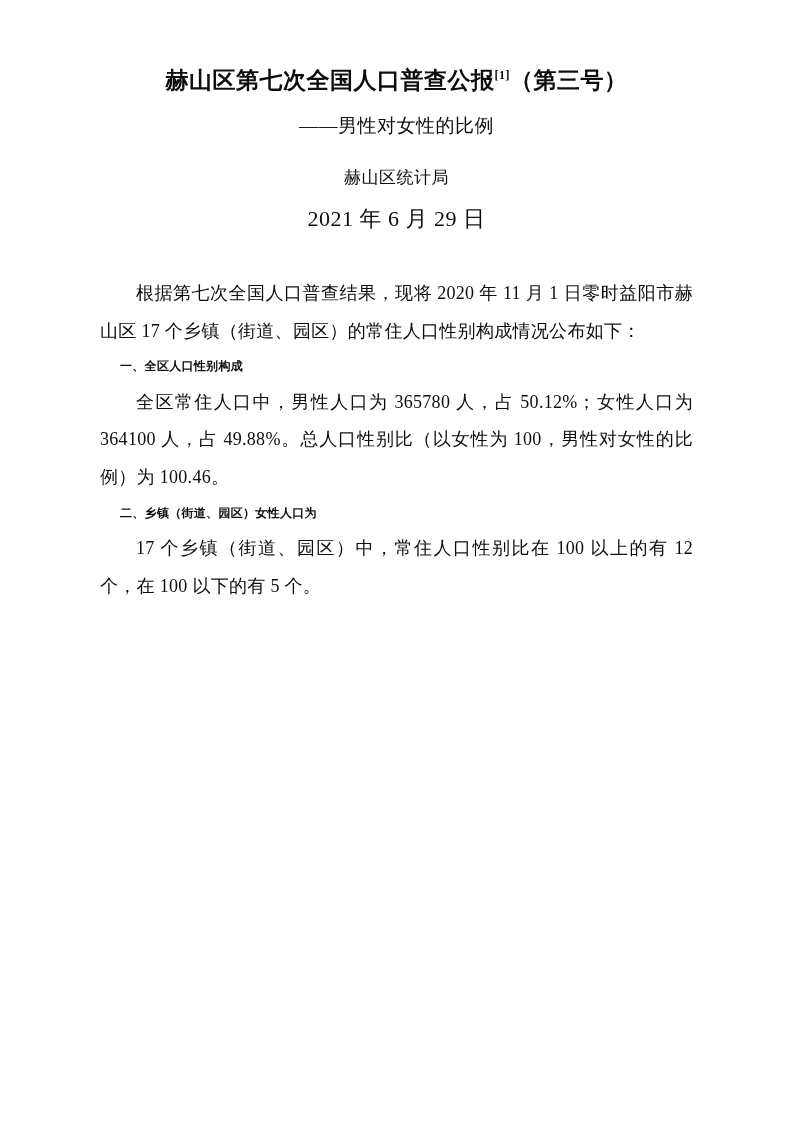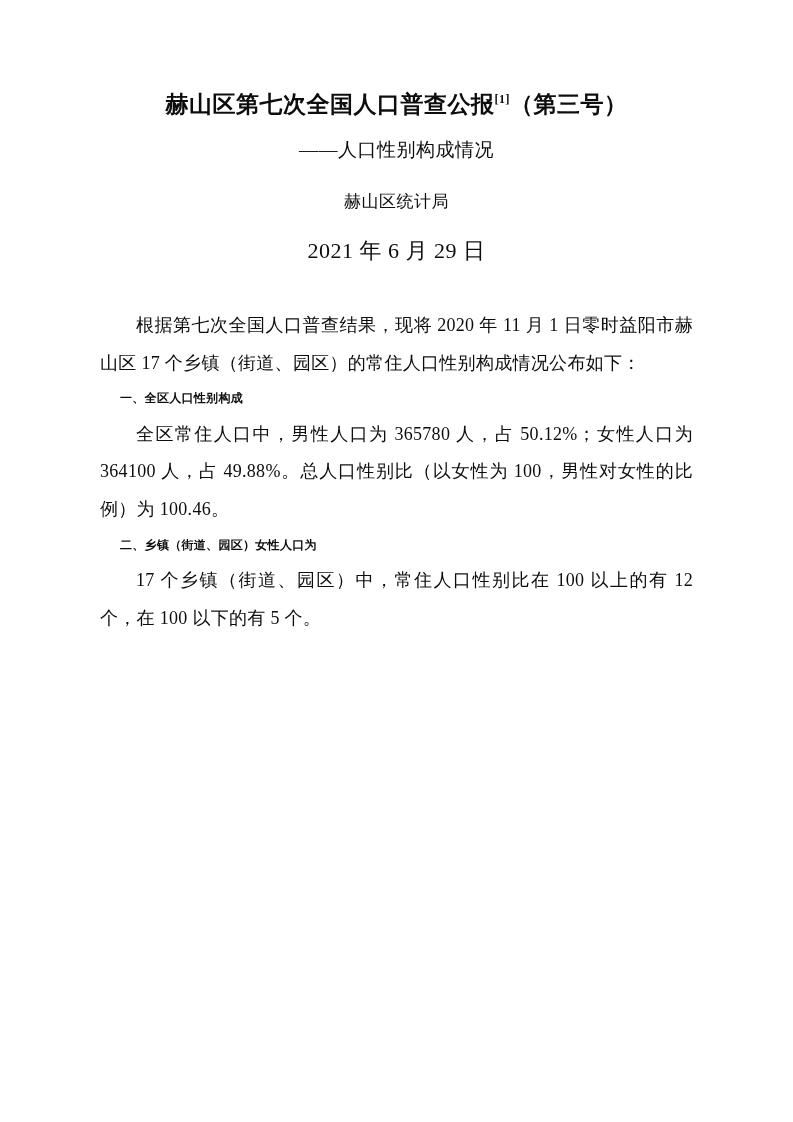--- a/index.html
+++ b/index.html
@@ -12,21 +12,21 @@
     height: 1122px;
     font-family: "Liberation Serif", "DejaVu Serif", serif;
     color: #0d0d0d;
     overflow: hidden;
   }
   .page {
     position: relative;
     width: 793px;
     height: 1122px;
     box-sizing: border-box;
-    padding: 88px 96px 0 96px;
+    padding: 64px 96px 0 96px;
   }
   .doc-title {
     text-align: center;
     font-size: 23px;
     font-weight: bold;
     line-height: 1.5;
     margin: 0 0 12px 0;
     letter-spacing: 0.5px;
   }
   .doc-title .footnote {
@@ -38,21 +38,21 @@
     text-align: center;
     font-size: 19px;
     line-height: 1.6;
     margin: 0 0 20px 0;
     letter-spacing: 0.5px;
   }
   .issuer-line {
     text-align: center;
     font-size: 17px;
     line-height: 2.05;
-    margin: 8px;
+    margin: 0;
     letter-spacing: 0.5px;
   }
   .date-line {
     text-align: center;
     font-size: 22px;
     line-height: 2.05;
     margin: 0 0 34px 0;
     letter-spacing: 0.5px;
   }
   .body-para {
@@ -75,21 +75,21 @@
 </style>
 </head>
 <body>
 
 <div class="page">
 
   <h1 class="doc-title">
     <span>赫山区第七次全国人口普查公报</span><span class="footnote">[1]</span><span>（第三号）</span>
   </h1>
 
-  <div class="doc-subtitle">——人口性别构成情况</div>
+  <div class="doc-subtitle">——男性对女性的比例</div>
 
   <div class="issuer-line">赫山区统计局</div>
   <div class="date-line">2021 年 6 月 29 日</div>
 
   <p class="body-para">根据第七次全国人口普查结果，现将 2020 年 11 月 1 日零时益阳市赫山区 17 个乡镇（街道、园区）的常住人口性别构成情况公布如下：</p>
 
   <p class="section-head">一、全区人口性别构成</p>
   <p class="body-para">全区常住人口中，男性人口为 365780 人，占 50.12%；女性人口为 364100 人，占 49.88%。总人口性别比（以女性为 100，男性对女性的比例）为 100.46。</p>
 
   <p class="section-head">二、乡镇（街道、园区）女性人口为</p>

